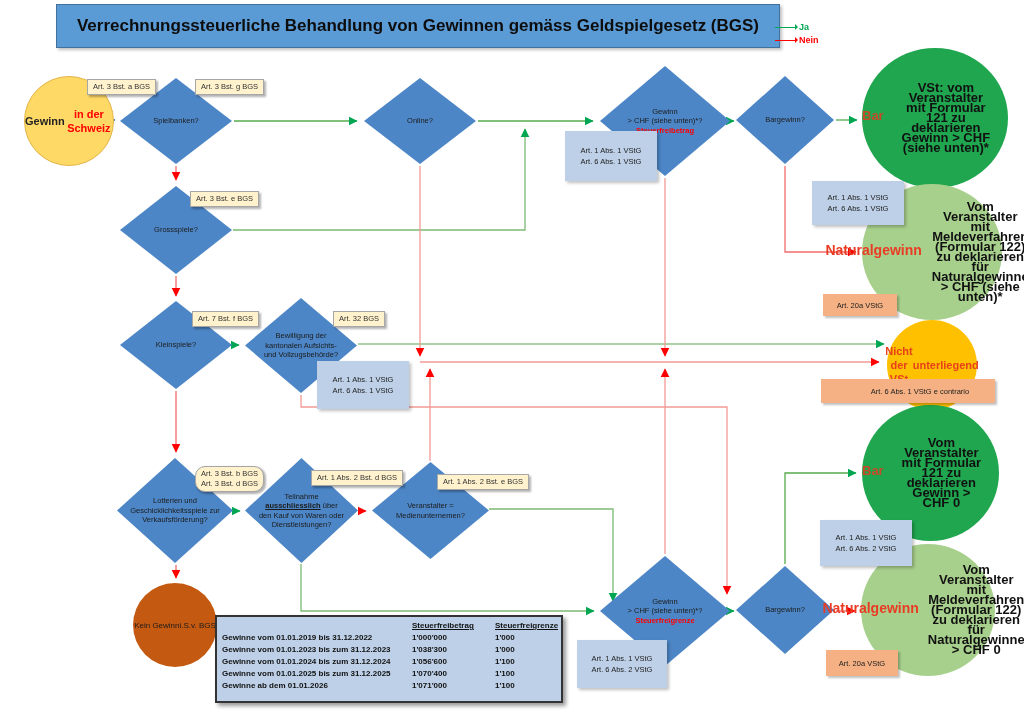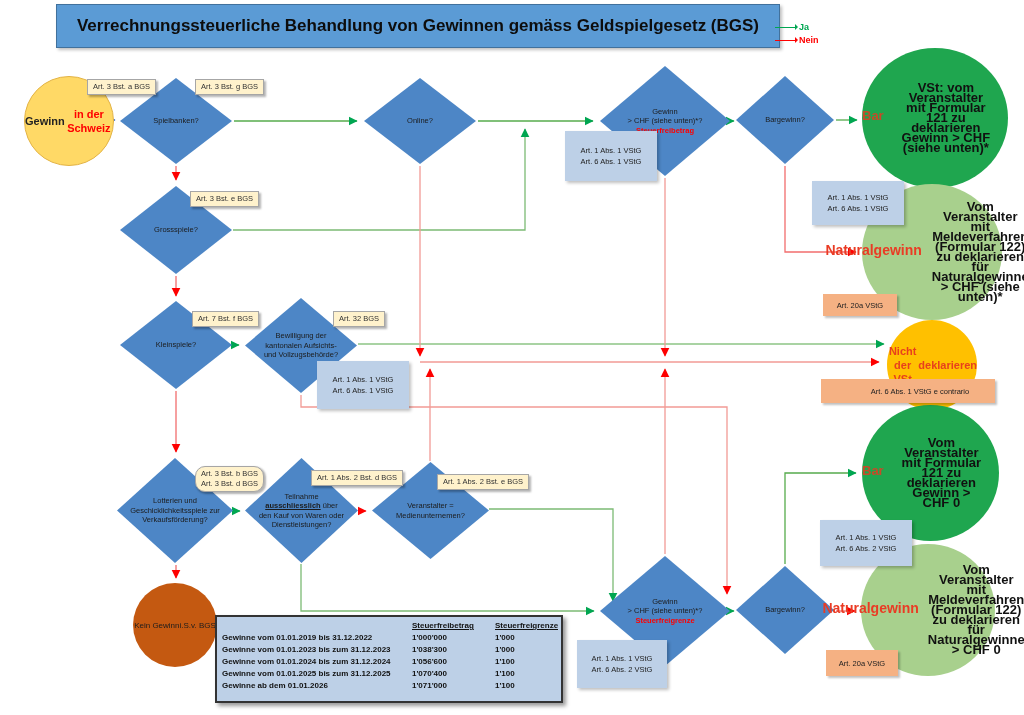--- a/index.html
+++ b/index.html
@@ -192,21 +192,21 @@
   <div class="circle c-bar" style="left:862px;top:48px;width:146px;height:140px;">
     <div class="c-title-bar">Bar</div>
     <div class="c-body">VSt: vom Veranstalter mit Formular 121 zu deklarieren Gewinn &gt; CHF (siehe unten)*</div>
   </div>
   <div class="circle c-natural" style="left:862px;top:184px;width:140px;height:136px;">
     <div class="c-title-nat">Naturalgewinn</div>
     <div class="c-body" style="padding:0 10px;">Vom Veranstalter mit Meldeverfahren (Formular 122) zu deklarieren für Naturalgewinne &gt; CHF (siehe unten)*</div>
   </div>
   <div class="circle c-nicht" style="left:887px;top:320px;width:90px;height:90px;">
     <div>Nicht der VSt</div>
-    <div>deklarieren</div>
+    <div>unterliegend</div>
   </div>
   <div class="circle c-bar" style="left:862px;top:405px;width:137px;height:136px;">
     <div class="c-title-bar">Bar</div>
     <div class="c-body">Vom Veranstalter mit Formular 121 zu deklarieren Gewinn &gt; CHF 0</div>
   </div>
   <div class="circle c-natural" style="left:861px;top:544px;width:134px;height:132px;">
     <div class="c-title-nat">Naturalgewinn</div>
     <div class="c-body" style="padding:0 9px;">Vom Veranstalter mit Meldeverfahren (Formular 122) zu deklarieren für Naturalgewinne &gt; CHF 0</div>
   </div>
   <div class="circle c-kein" style="left:133px;top:583px;width:84px;height:84px;">

